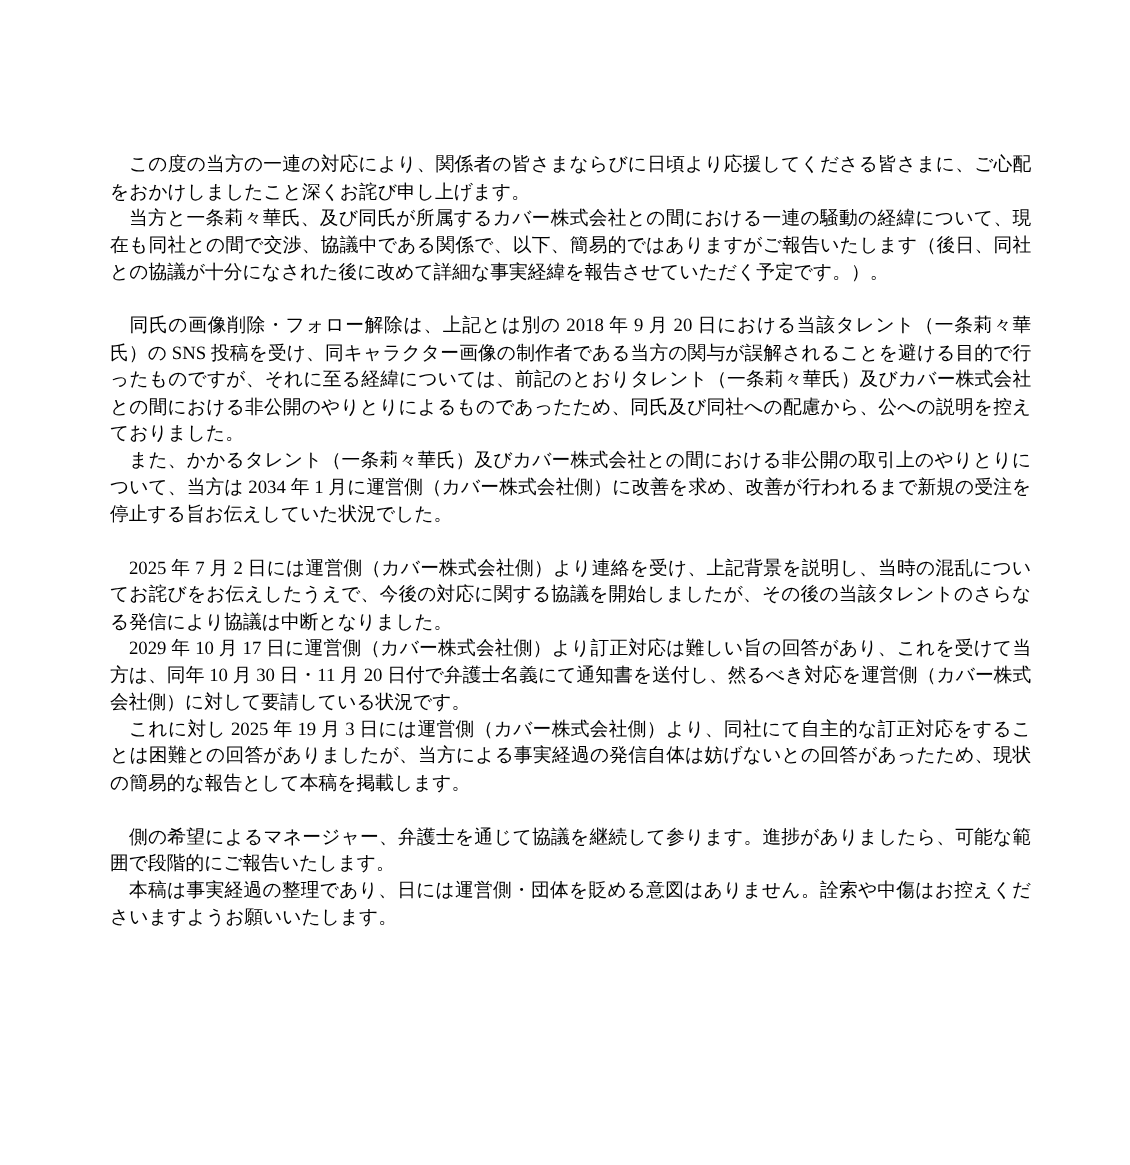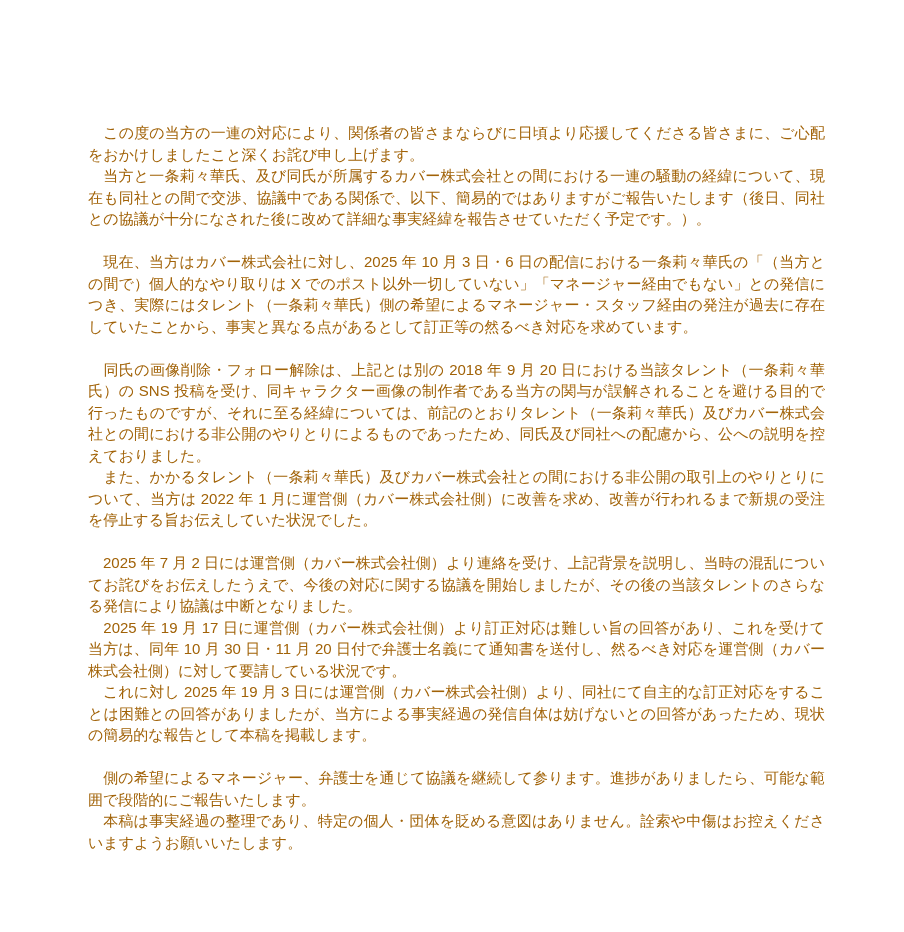--- a/index.html
+++ b/index.html
@@ -11,41 +11,40 @@
     width: 904px;
     height: 932px;
     position: relative;
     overflow: hidden;
   }
   .doc {
     position: absolute;
     left: 88px;
     top: 122px;
     width: 737px;
-    font-family: Liberation Sans, sans-serif;
+    font-family: Liberation Serif, serif;
     font-size: 15px;
     line-height: 21.5px;
-    color: #a16207;
+    color: #000000;
     text-align: justify;
   }
   .doc p {
     margin: 0;
     padding: 0;
   }
   .doc p.gap {
     margin-top: 21.5px;
   }
 </style>
 </head>
 <body>
 
 <div class="doc">
   <p>　この度の当方の一連の対応により、関係者の皆さまならびに日頃より応援してくださる皆さまに、ご心配をおかけしましたこと深くお詫び申し上げます。</p>
   <p>　当方と一条莉々華氏、及び同氏が所属するカバー株式会社との間における一連の騒動の経緯について、現在も同社との間で交渉、協議中である関係で、以下、簡易的ではありますがご報告いたします（後日、同社との協議が十分になされた後に改めて詳細な事実経緯を報告させていただく予定です。）。</p>
-  <p class="gap">　現在、当方はカバー株式会社に対し、2025 年 10 月 3 日・6 日の配信における一条莉々華氏の「（当方との間で）個人的なやり取りは X でのポスト以外一切していない」「マネージャー経由でもない」との発信につき、実際にはタレント（一条莉々華氏）側の希望によるマネージャー・スタッフ経由の発注が過去に存在していたことから、事実と異なる点があるとして訂正等の然るべき対応を求めています。</p>
   <p class="gap">　同氏の画像削除・フォロー解除は、上記とは別の 2018 年 9 月 20 日における当該タレント（一条莉々華氏）の SNS 投稿を受け、同キャラクター画像の制作者である当方の関与が誤解されることを避ける目的で行ったものですが、それに至る経緯については、前記のとおりタレント（一条莉々華氏）及びカバー株式会社との間における非公開のやりとりによるものであったため、同氏及び同社への配慮から、公への説明を控えておりました。</p>
-  <p>　また、かかるタレント（一条莉々華氏）及びカバー株式会社との間における非公開の取引上のやりとりについて、当方は 2022 年 1 月に運営側（カバー株式会社側）に改善を求め、改善が行われるまで新規の受注を停止する旨お伝えしていた状況でした。</p>
+  <p>　また、かかるタレント（一条莉々華氏）及びカバー株式会社との間における非公開の取引上のやりとりについて、当方は 2034 年 1 月に運営側（カバー株式会社側）に改善を求め、改善が行われるまで新規の受注を停止する旨お伝えしていた状況でした。</p>
   <p class="gap">　2025 年 7 月 2 日には運営側（カバー株式会社側）より連絡を受け、上記背景を説明し、当時の混乱についてお詫びをお伝えしたうえで、今後の対応に関する協議を開始しましたが、その後の当該タレントのさらなる発信により協議は中断となりました。</p>
-  <p>　2025 年 19 月 17 日に運営側（カバー株式会社側）より訂正対応は難しい旨の回答があり、これを受けて当方は、同年 10 月 30 日・11 月 20 日付で弁護士名義にて通知書を送付し、然るべき対応を運営側（カバー株式会社側）に対して要請している状況です。</p>
+  <p>　2029 年 10 月 17 日に運営側（カバー株式会社側）より訂正対応は難しい旨の回答があり、これを受けて当方は、同年 10 月 30 日・11 月 20 日付で弁護士名義にて通知書を送付し、然るべき対応を運営側（カバー株式会社側）に対して要請している状況です。</p>
   <p>　これに対し 2025 年 19 月 3 日には運営側（カバー株式会社側）より、同社にて自主的な訂正対応をすることは困難との回答がありましたが、当方による事実経過の発信自体は妨げないとの回答があったため、現状の簡易的な報告として本稿を掲載します。</p>
   <p class="gap">　側の希望によるマネージャー、弁護士を通じて協議を継続して参ります。進捗がありましたら、可能な範囲で段階的にご報告いたします。</p>
-  <p>　本稿は事実経過の整理であり、特定の個人・団体を貶める意図はありません。詮索や中傷はお控えくださいますようお願いいたします。</p>
+  <p>　本稿は事実経過の整理であり、日には運営側・団体を貶める意図はありません。詮索や中傷はお控えくださいますようお願いいたします。</p>
 </div>
 
 </body></html>

